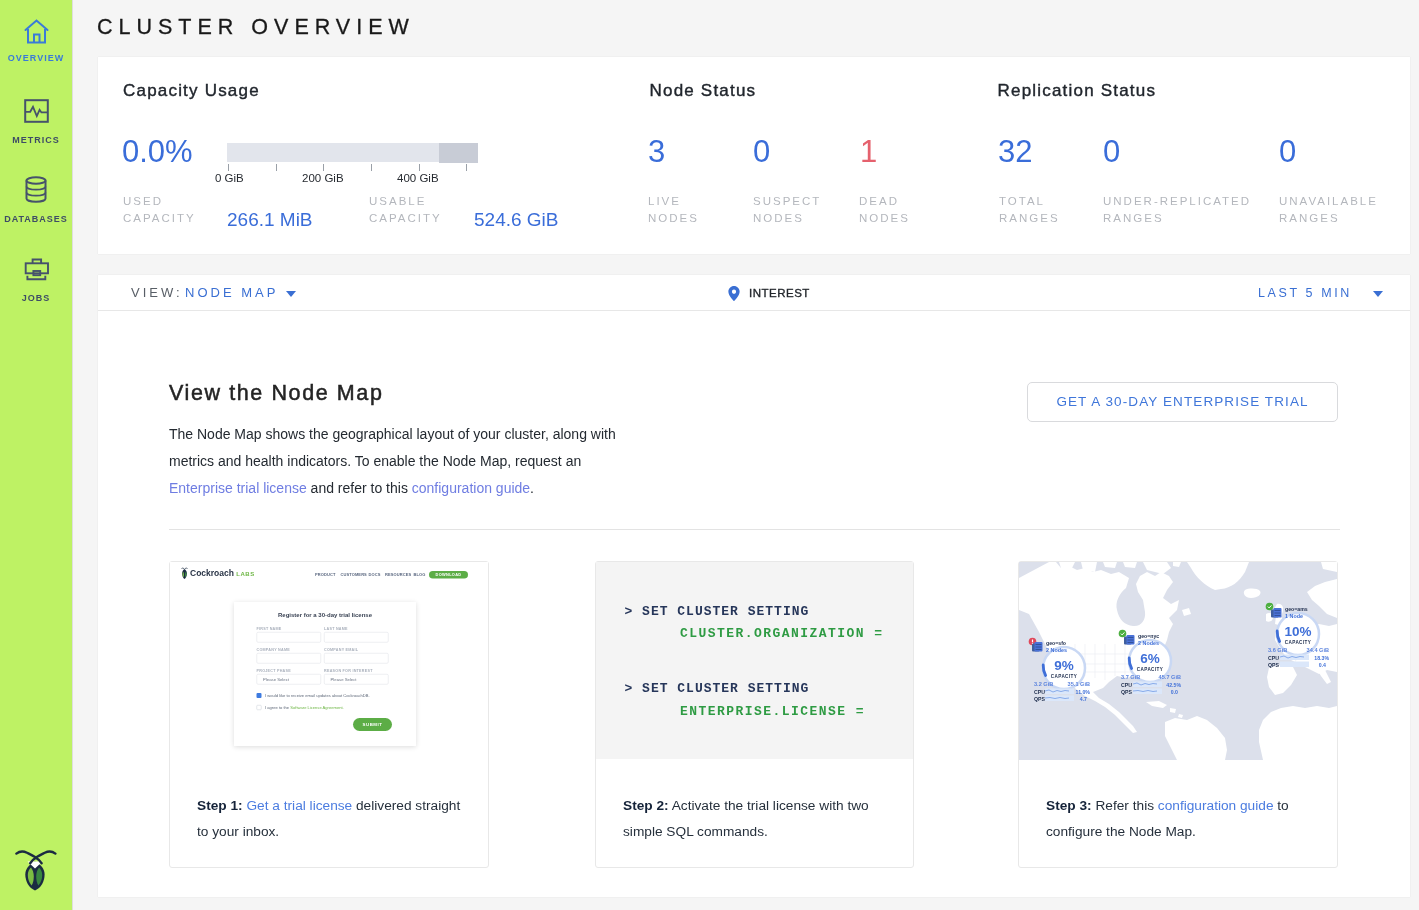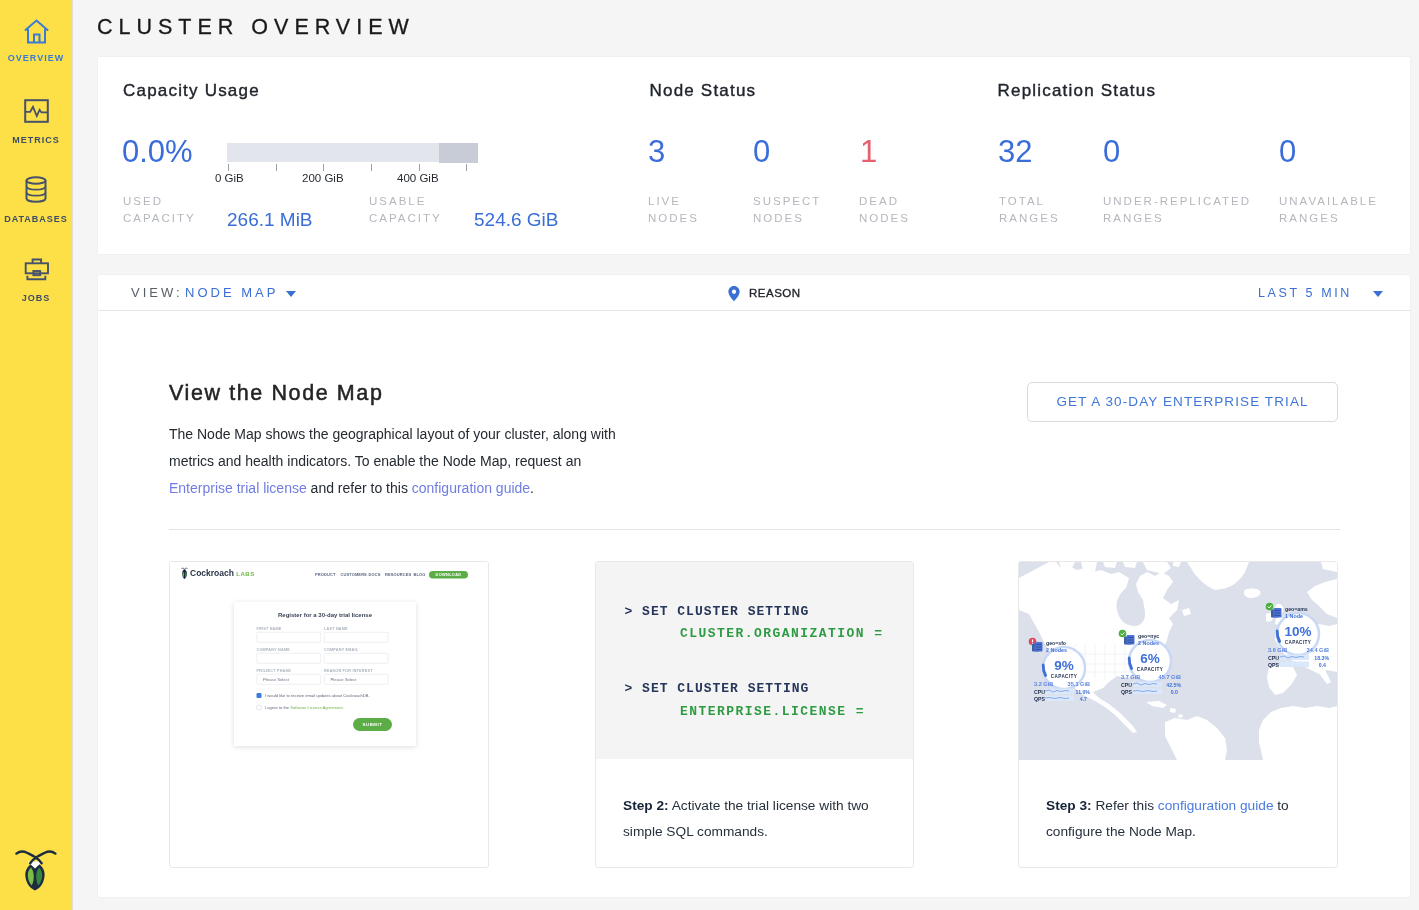--- a/index.html
+++ b/index.html
@@ -1,21 +1,21 @@
 <!DOCTYPE html>
 <html><head>
 <meta charset="utf-8">
 <style>
 * { margin:0; padding:0; box-sizing:border-box; }
 html,body { width:1419px; height:910px; overflow:hidden; }
 body { background:#f5f5f5; font-family:"Liberation Sans", sans-serif; position:relative; }
 .abs { position:absolute; }
 
 
-#sidebar { position:absolute; left:0; top:0; width:73px; height:910px; background:#fde047; border-right:1px solid #dedede; }
+#sidebar { position:absolute; left:0; top:0; width:73px; height:910px; background:#bef264; border-right:1px solid #dedede; }
 .navitem { position:absolute; left:0; width:72px; text-align:center; }
 .navlabel { font-size:9px; font-weight:700; letter-spacing:1px; color:#3e4c66; margin-top:8px; }
 .navlabel.active { color:#3a7bd8; }
 
 
 #pagetitle { position:absolute; left:97px; top:14.5px; font-size:21.5px; font-weight:400; -webkit-text-stroke:0.3px #191919; letter-spacing:6.0px; color:#191919; }
 
 
 .card { position:absolute; background:#fff; box-shadow:0 0 1px rgba(0,0,0,0.12); }
 #summary { left:98px; top:57px; width:1312px; height:197px; }
@@ -159,21 +159,21 @@
   <div class="sumlabel" style="left:1181px;">UNAVAILABLE<br>RANGES</div>
 </div>
 
 <div id="toolbar" class="card">
   <div class="tb-label" style="left:33px; letter-spacing:3px;">VIEW:</div>
   <div class="tb-blue" style="left:87px; letter-spacing:3px;">NODE MAP</div>
   <div class="caret" style="left:188px;"></div>
   <svg class="abs" style="left:630px; top:10.5px;" width="12" height="15" viewBox="0 0 12 16">
     <path d="M6 0 C2.7 0 0 2.7 0 6 C0 10.5 6 16 6 16 C6 16 12 10.5 12 6 C12 2.7 9.3 0 6 0 Z M6 8.2 C4.8 8.2 3.8 7.2 3.8 6 C3.8 4.8 4.8 3.8 6 3.8 C7.2 3.8 8.2 4.8 8.2 6 C8.2 7.2 7.2 8.2 6 8.2 Z" fill="#3a6fd3"></path>
   </svg>
-  <div class="tb-label" style="left:651px; color:#23272c; letter-spacing:0.5px; font-size:11.5px; font-weight:400; -webkit-text-stroke:0.35px #23272c;">REASON</div>
+  <div class="tb-label" style="left:651px; color:#23272c; letter-spacing:0.5px; font-size:11.5px; font-weight:400; -webkit-text-stroke:0.35px #23272c;">INTEREST</div>
   <div class="tb-blue" style="left:1160px; letter-spacing:2.6px; font-size:12.5px;">LAST 5 MIN</div>
   <div class="caret" style="left:1275px;"></div>
 </div>
 
 <div id="content" class="card">
   <div id="nm-title">View the Node Map</div>
   <div id="nm-para">The Node Map shows the geographical layout of your cluster, along with<br>metrics and health indicators. To enable the Node Map, request an<br><a>Enterprise trial license</a> and refer to this <a>configuration guide</a>.</div>
   <div id="trialbtn">GET A 30-DAY ENTERPRISE TRIAL</div>
   <div id="nm-hr"></div>
 
@@ -206,20 +206,21 @@
         <div class="m mlabel" style="left:180px; top:132px;">REASON FOR INTEREST</div>
         <div class="m minput mselect" style="left:45px; top:144px;">Please Select</div>
         <div class="m minput mselect" style="left:180px; top:144px;">Please Select</div>
         <div class="m" style="left:45px; top:182px; width:10px; height:10px; background:#3e7be0; border-radius:2px;"></div>
         <div class="m mcheck" style="left:62px; top:182px;">I would like to receive email updates about CockroachDB.</div>
         <div class="m" style="left:45px; top:206px; width:10px; height:10px; background:#fff; border:1px solid #c9ced6; border-radius:2px;"></div>
         <div class="m mcheck" style="left:62px; top:206px;">I agree to the <span style="color:#6db644;">Software License Agreement.</span></div>
         <div class="m" style="left:238px; top:232px; width:78px; height:26px; background:#5cad46; border-radius:13px; color:#fff; font-size:8.8px; font-weight:700; letter-spacing:1px; text-align:center; line-height:26px;">SUBMIT</div>
       </div>
     </div>
+    <div class="caption"><b>Step 1:</b> <a>Get a trial license</a> delivered straight to your inbox.</div>
   </div>
 
   <div id="step2" class="stepcard">
     <div id="codeblock">
       <div class="codeline" style="left:28.5px; top:41.5px;">&gt; SET CLUSTER SETTING</div>
       <div class="codeline codegreen" style="left:84px; top:63.5px;">CLUSTER.ORGANIZATION =</div>
       <div class="codeline" style="left:28.5px; top:118.5px;">&gt; SET CLUSTER SETTING</div>
       <div class="codeline codegreen" style="left:84px; top:141.5px;">ENTERPRISE.LICENSE =</div>
     </div>
     <div class="caption"><b>Step 2:</b> Activate the trial license with two simple SQL commands.</div>

